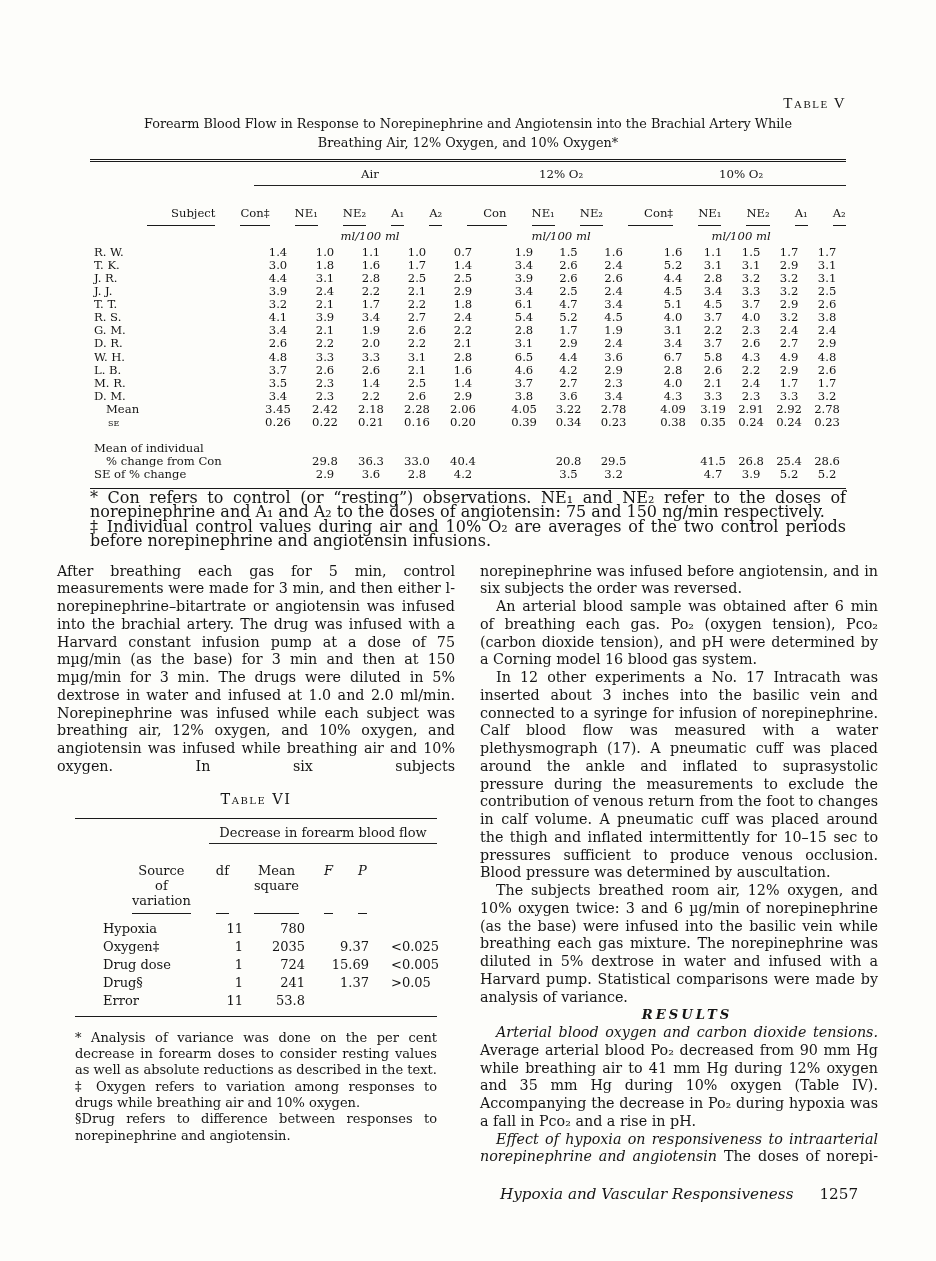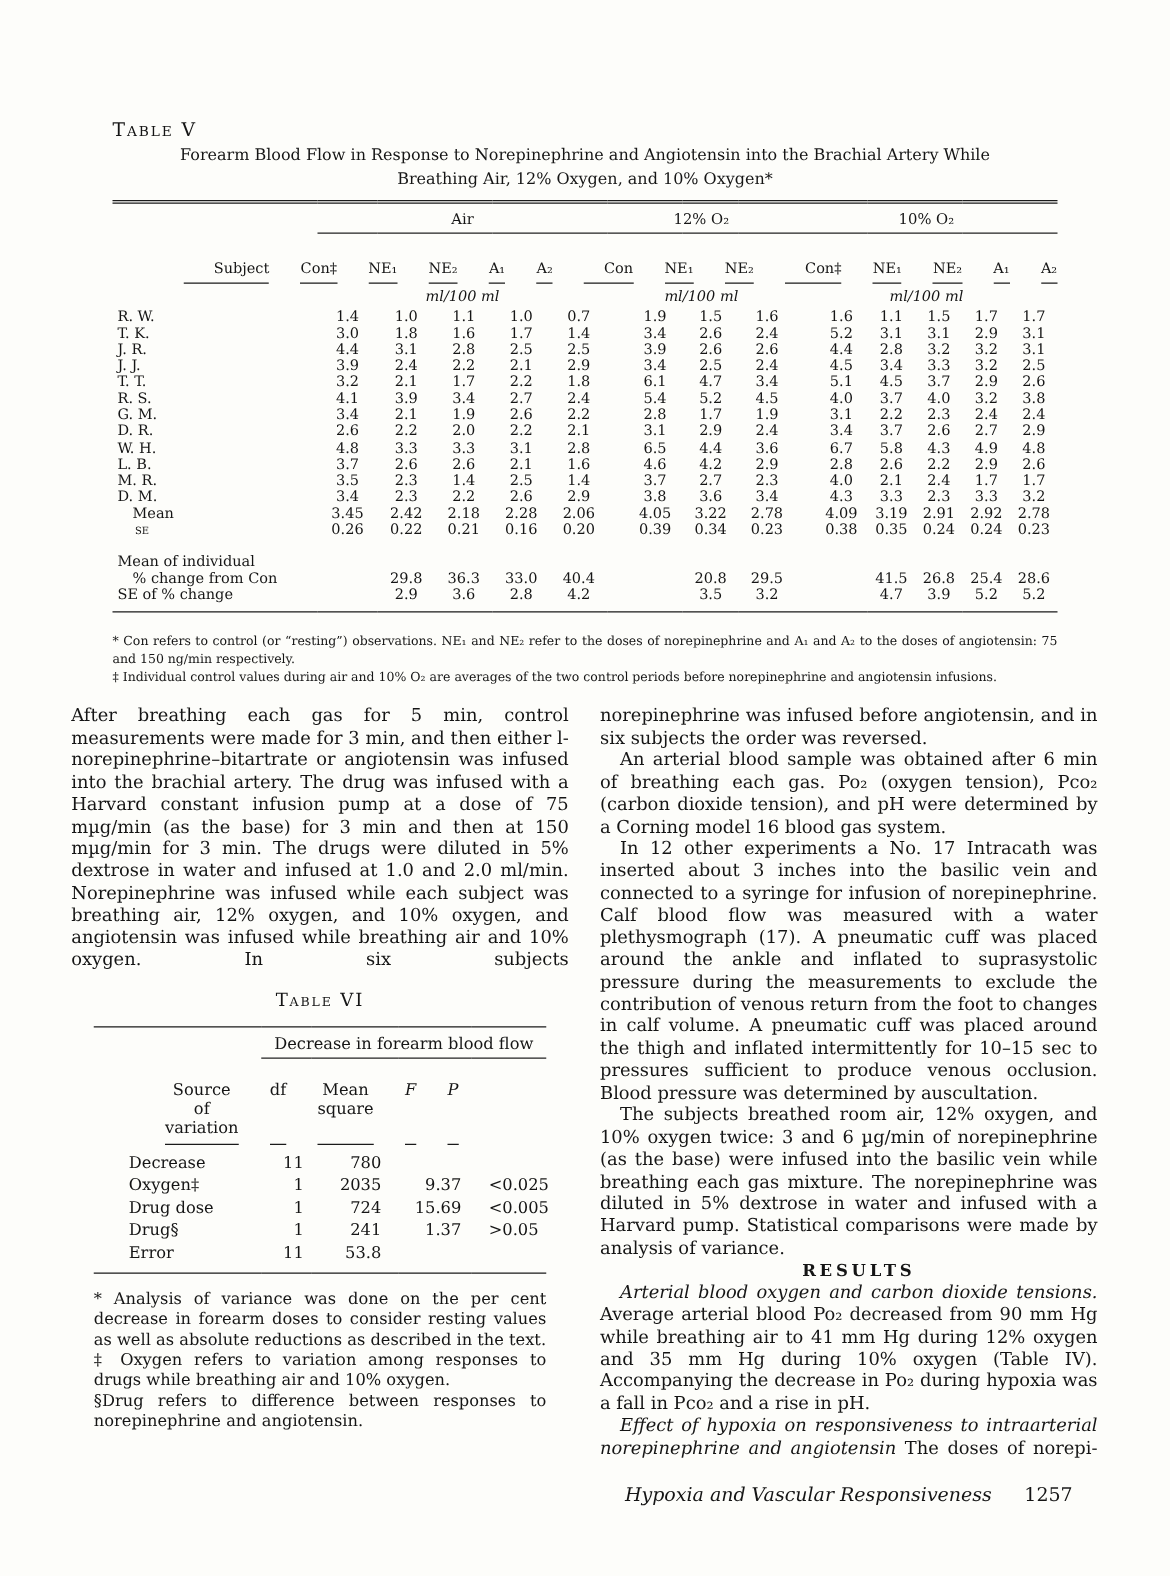--- a/index.html
+++ b/index.html
@@ -3,21 +3,21 @@
 <meta charset="utf-8">
 <style>
   html,body { margin:0; padding:0; background:#e8e8e4; }
   .page {
     width: 936px; height: 1261px; margin: 0 auto; background:#fdfdfa;
     color:#151515; font-family:"DejaVu Serif", serif; position:relative;
     overflow:hidden; box-sizing:border-box; padding-top:95px;
   }
   
   .tv-wrap { width: 756px; margin: 0 auto; }
-  .tv-caption { text-align:left; font-size:15px; font-variant:small-caps; letter-spacing:1.5px; }
+  .tv-caption { text-align:right; font-size:15px; font-variant:small-caps; letter-spacing:1.5px;font-family:Liberation Serif, serif; }
   .tv-subtitle { text-align:center; font-size:12.8px; line-height:19px; margin-top:2px; }
   table.tv {
     width:756px; table-layout:fixed; border-collapse:collapse; margin-top:7px;
     border-top:3px double #1a1a1a; border-bottom:1.4px solid #1a1a1a;
     font-size:11.6px;
   }
   table.tv th, table.tv td { font-weight:normal; padding:0; line-height:13.1px; text-align:center; overflow:visible; white-space:nowrap; }
   table.tv tr.groups th { padding-top:6px; padding-bottom:4px; font-size:11.8px; }
   table.tv tr.groups th.grp { border-bottom:1px solid #222; }
   table.tv tr.cols th { padding-top:7px; padding-bottom:5px; border-bottom:1.2px solid #1a1a1a; }
@@ -25,30 +25,30 @@
   table.tv tr.units td { font-style:italic; padding-top:4px; padding-bottom:3px; }
   table.tv tbody th { text-align:left; padding-left:4px; }
   table.tv tbody tr.mean th { padding-left:16px; }
   table.tv tbody tr.se th { padding-left:18px; font-variant:small-caps; }
   table.tv tbody tr.mind th { padding-top:13px; white-space:nowrap; }
   table.tv tbody tr.pct th { padding-left:16px; }
   table.tv tbody tr.sepct th { padding-left:4px; }
   table.tv tbody tr.sepct td, table.tv tbody tr.sepct th { padding-bottom:7px; }
   table.tv tbody td:nth-child(7), table.tv tbody td:nth-child(10),
   table.tv tr.cols th:nth-child(7), table.tv tr.cols th:nth-child(10) { padding-left:16px; }
-  .tv-footnotes { width:756px; margin:17px auto 0; font-size:10px; line-height:13.8px; text-align:justify; }
+  .tv-footnotes { width:756px; margin:2px auto 0; font-size:16px; line-height:13.8px; text-align:justify; }
   .tv-footnotes p { margin:0 0 1px 0; }
   
   .cols { display:flex; gap:25px; padding:14px 57px 0 57px; }
   .col { width:398px; flex:0 0 398px; font-size:14.3px; line-height:17.75px; text-align:justify; }
   .col p { margin:0; text-indent:16px; }
   .col p.noindent { text-indent:0; }
   .col p.contline { text-align-last:justify; }
   .lead { font-style:italic; }
-  .results-heading { text-align:center; letter-spacing:3px; font-weight:600; font-size:13.2px; margin:16px 40px 9px 0; text-indent:0; }
+  .results-heading { text-align:center; letter-spacing:3px; font-weight:600; font-size:13.2px; margin:16px 40px 9px 0; text-indent:0;font-style:italic; }
   
   .tvi-wrap { width:362px; margin:15px auto 0; }
   .tvi-caption { text-align:center; font-size:14.5px; font-variant:small-caps; letter-spacing:1.5px; }
   .tvi-subtitle { text-align:center; font-style:italic; font-size:13px; line-height:17px; margin-top:3px; }
   table.tvi { width:362px; table-layout:fixed; border-collapse:collapse; margin-top:10px; border-top:1.2px solid #1a1a1a; border-bottom:1.2px solid #1a1a1a; font-size:13px; }
   table.tvi th, table.tvi td { font-weight:normal; padding:0; line-height:15px; }
   table.tvi tr.spanner th { padding:6px 0 3px; }
   table.tvi tr.spanner th.span-label { border-bottom:1px solid #222; text-align:center; }
   table.tvi tr.cols th { text-align:center; vertical-align:bottom; padding:5px 0 5px; border-bottom:1.4px solid #1a1a1a; white-space:pre-line; }
   table.tvi tr.cols th.ital { font-style:italic; }
@@ -434,21 +434,21 @@
 variation</th>
               <th>df</th>
               <th>Mean
 square</th>
               <th class="ital">F</th>
               <th class="ital">P</th>
             </tr>
           </thead>
           <tbody>
               <tr class="data">
-                <th>Decrease</th>
+                <th>Hypoxia</th>
                 <td>11</td>
                 <td>780</td>
                 <td></td>
                 <td></td>
               </tr>
               <tr class="data">
                 <th>Oxygen‡</th>
                 <td>1</td>
                 <td>2035</td>
                 <td>9.37</td>

